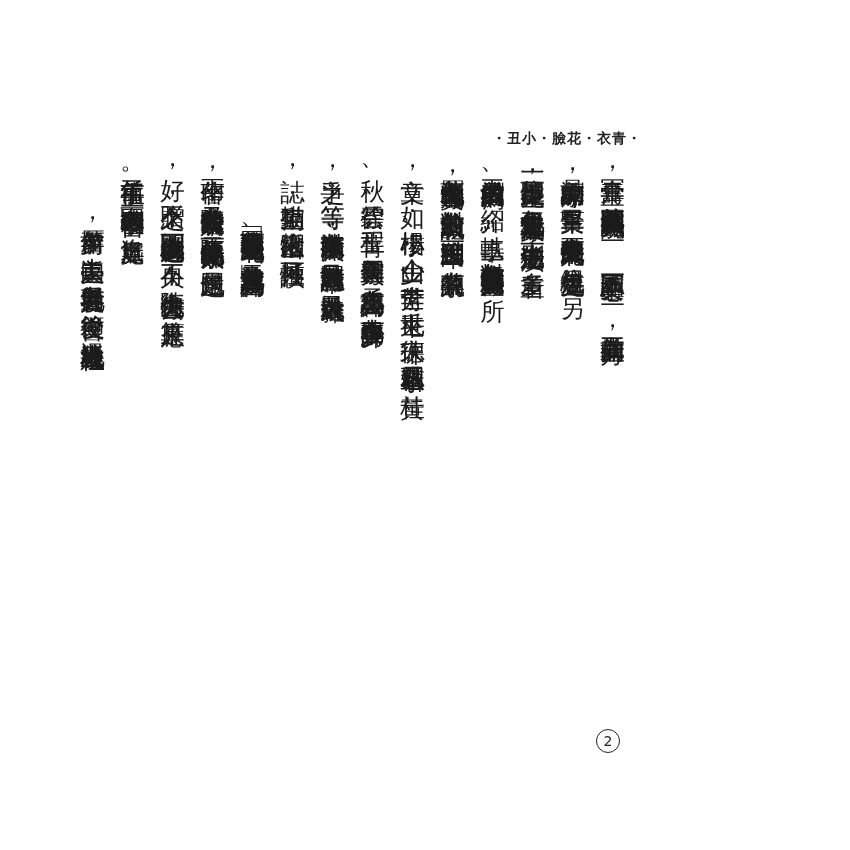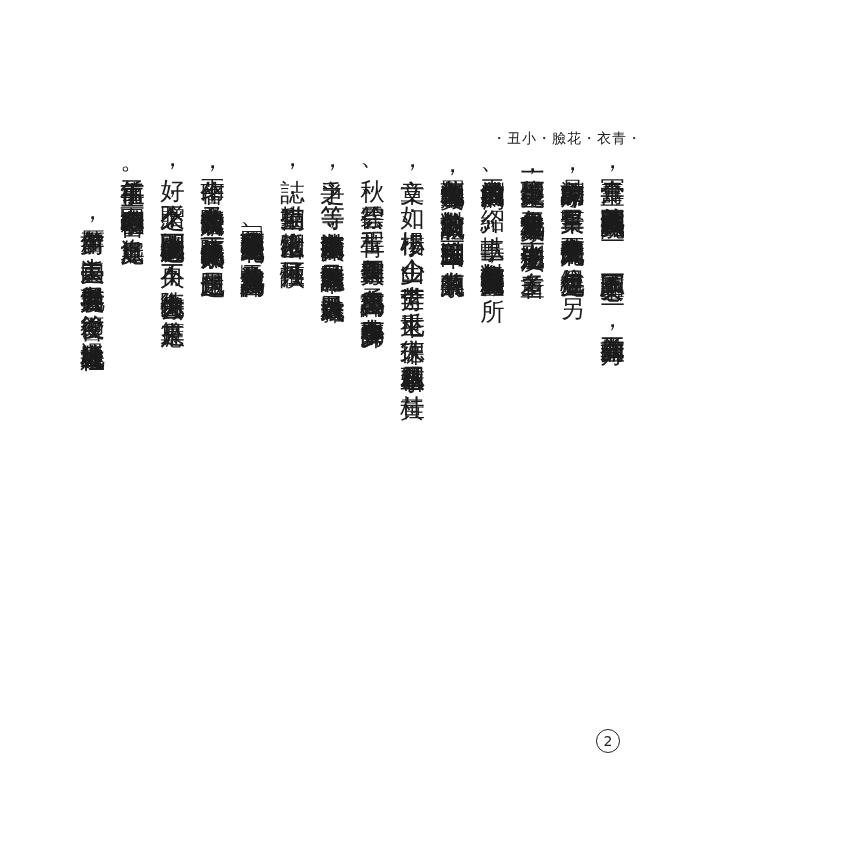--- a/index.html
+++ b/index.html
@@ -23,21 +23,21 @@
     }
     .running-head {
       position: absolute;
       top: 130px;
       left: 492px;
       width: 130px;
       font-size: 14px;
       letter-spacing: 1px;
       color: #222;
       white-space: nowrap;
-      font-weight: normal;
+      font-weight: bold;
     }
     .columns {
       position: absolute;
       top: 160px;
       right: 218px;
       height: 600px;
       display: flex;
       flex-direction: row-reverse;
       gap: 0;
     }

